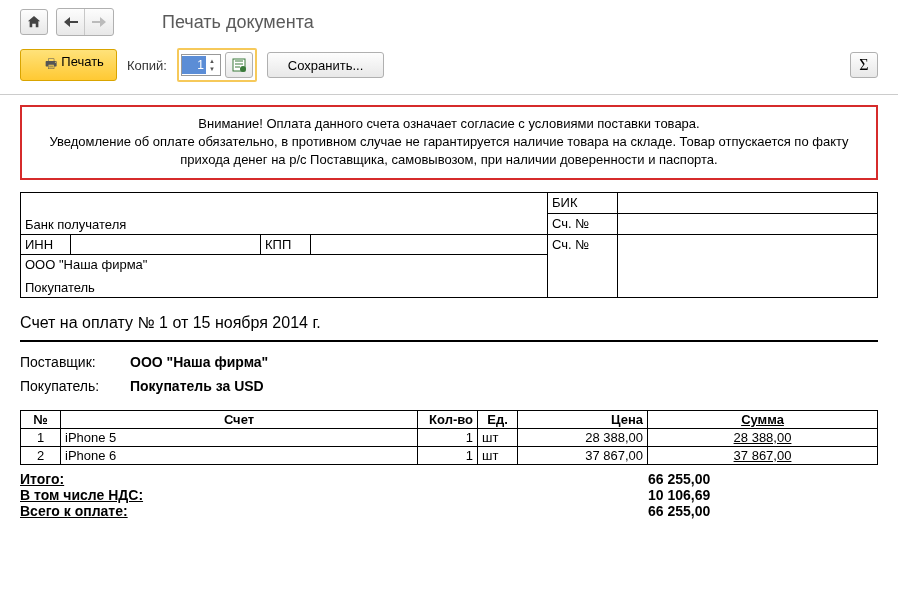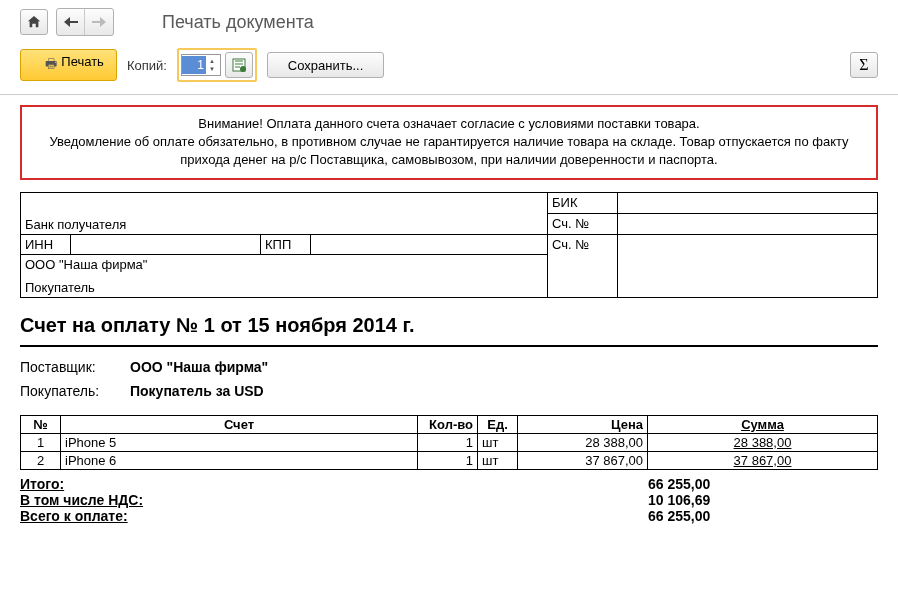--- a/index.html
+++ b/index.html
@@ -48,21 +48,21 @@
     }
     .toolbar-spacer { flex: 1; }
 
     .document-area { padding: 10px 20px; font-size: 13px; }
     .warning-box { border: 2px solid #d62b2b; padding: 8px 14px; text-align: center; font-size: 13px; line-height: 1.4; margin-bottom: 12px;}
 
     .bank-table { width: 100%; border-collapse: collapse; margin-bottom: 16px; }
     .bank-table td { border: 1px solid #000; padding: 2px 4px; font-size: 13px; vertical-align: top; }
     .bank-cell-tall { height: 42px; vertical-align: bottom !important; }
 
-    .doc-title { font-size: 20px; font-weight: bold; margin: 12px 0 8px 0; }
+    .doc-title { font-size: 16px; font-weight: normal; margin: 12px 0 8px 0; }
     .title-underline { border-bottom: 2px solid #000; margin-bottom: 12px; }
 
     .parties { margin-bottom: 16px; font-size:14px;}
     .parties .row { display: flex; margin-bottom: 8px; }
     .parties .lbl { width: 110px; }
     .parties .val { font-weight: bold; }
 
     .items-table { width: 100%; border-collapse: collapse; }
     .items-table th, .items-table td { border: 1px solid #000; padding: 1px 4px; font-size: 13px; }
     .items-table th { font-weight: bold; text-align: center; }

